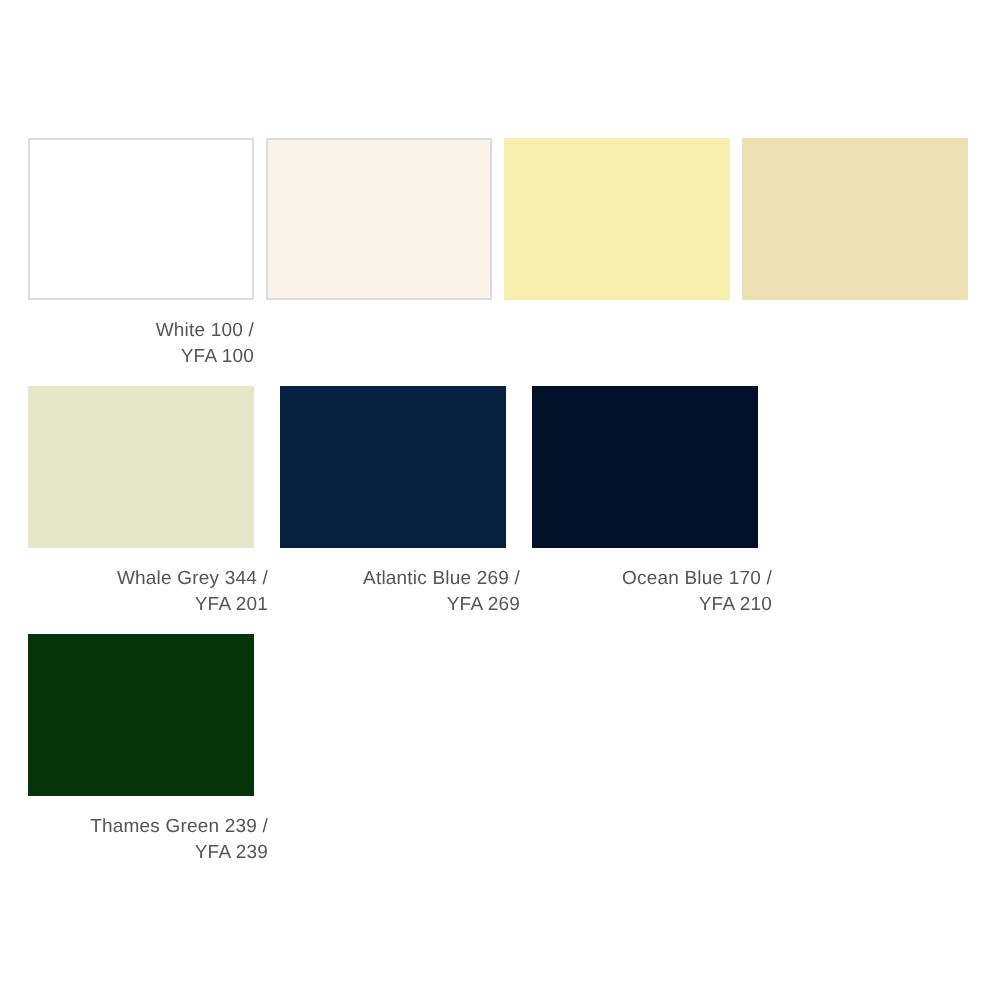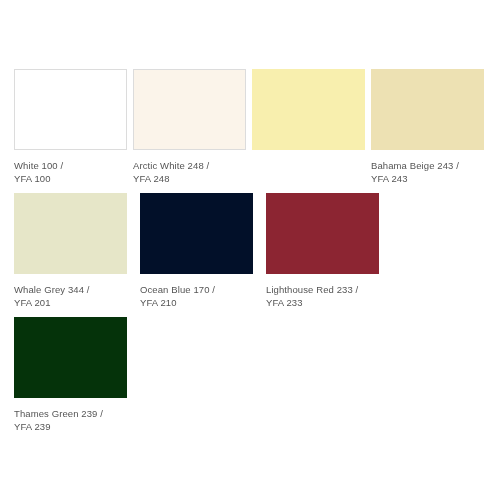--- a/index.html
+++ b/index.html
@@ -11,20 +11,21 @@
     height: 500px;
     background: #ffffff;
     font-family: "Liberation Sans", sans-serif;
     overflow: hidden;
   }
 
   #swatch-palette {
     box-sizing: border-box;
     width: 412px;
     padding: 69px 12px 0 14px;
+    text-align: right;
   }
 
   .swatch-row {
     display: flex;
     flex-direction: row;
     align-items: flex-start;
   }
 
   .swatch-cell {
     width: 120px;
@@ -58,47 +59,43 @@
 
 <div id="swatch-palette">
     <div class="swatch-row">
       <div class="swatch-cell">
         <div class="swatch-chip outlined" style="background-color: rgb(255, 255, 255);"></div>
         <div class="swatch-label">White 100 /
 YFA 100</div>
       </div>
       <div class="swatch-cell">
         <div class="swatch-chip outlined" style="background-color: rgb(251, 244, 234);"></div>
-        <div class="swatch-label">Arctic White 248 /
-YFA 248</div>
       </div>
       <div class="swatch-cell">
         <div class="swatch-chip" style="background-color: rgb(248, 239, 174);"></div>
       </div>
       <div class="swatch-cell">
         <div class="swatch-chip" style="background-color: rgb(237, 225, 179);"></div>
-        <div class="swatch-label">Bahama Beige 243 /
-YFA 243</div>
       </div>
     </div>
     <div class="swatch-row">
       <div class="swatch-cell">
         <div class="swatch-chip" style="background-color: rgb(230, 230, 200);"></div>
         <div class="swatch-label">Whale Grey 344 /
 YFA 201</div>
       </div>
       <div class="swatch-cell">
+        <div class="swatch-chip" style="background-color: rgb(7, 32, 63);"></div>
+        <div class="swatch-label">Atlantic Blue 269 /
+YFA 269</div>
+      </div>
+      <div class="swatch-cell">
         <div class="swatch-chip" style="background-color: rgb(2, 16, 41);"></div>
         <div class="swatch-label">Ocean Blue 170 /
 YFA 210</div>
-      </div>
-      <div class="swatch-cell">
-        <div class="swatch-chip" style="background-color: rgb(140, 37, 50);"></div>
-        <div class="swatch-label">Lighthouse Red 233 /
-YFA 233</div>
       </div>
     </div>
     <div class="swatch-row">
       <div class="swatch-cell">
         <div class="swatch-chip" style="background-color: rgb(5, 51, 10);"></div>
         <div class="swatch-label">Thames Green 239 /
 YFA 239</div>
       </div>
     </div>
   </div>

